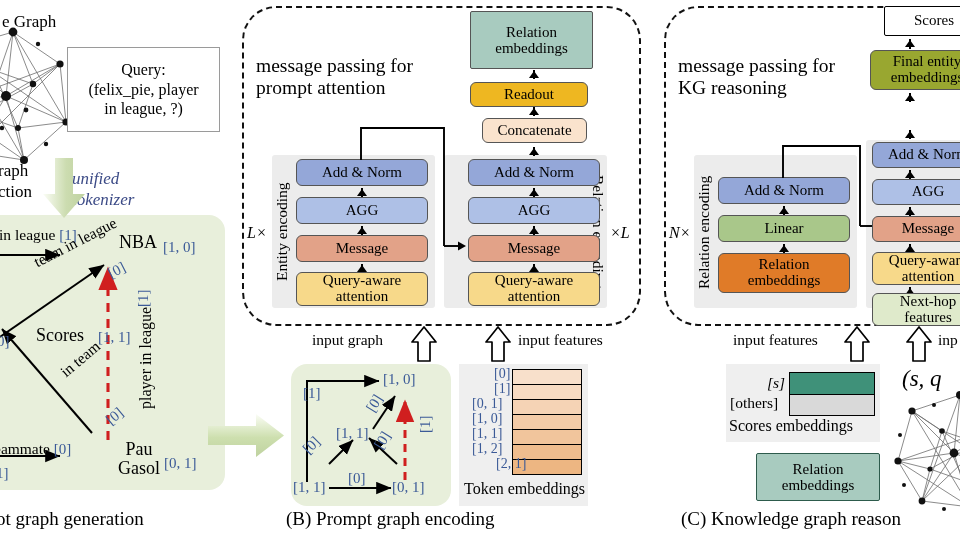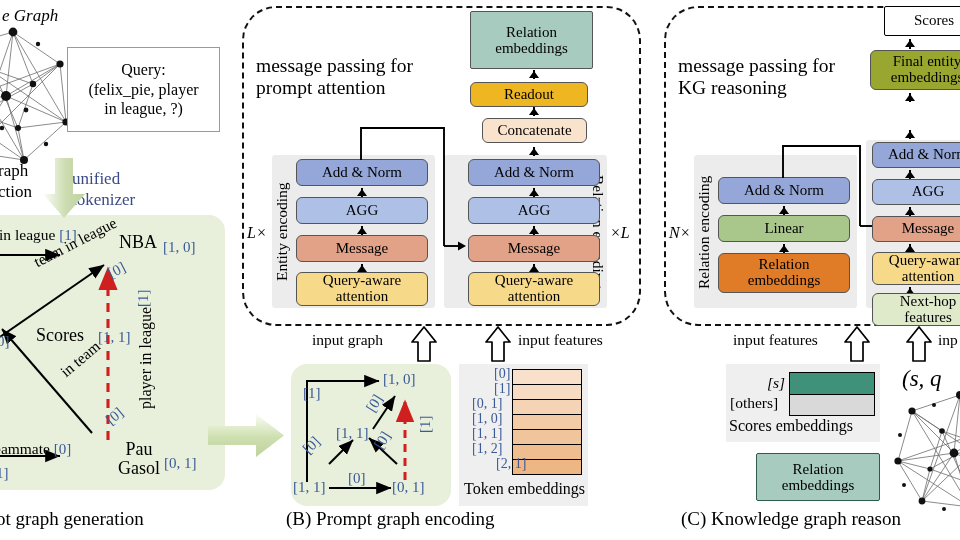--- a/index.html
+++ b/index.html
@@ -35,21 +35,21 @@
   .greenband{background:#e8efdb;border-radius:16px;}
   .lightgray{background:#efefef;}
 
   svg{display:block;overflow:visible;}
 </style>
 </head>
 <body>
 
 <div class="stage">
 
-  <div class="abs title" style="left:2px;top:6px;font-style:italic;">e Graph</div>
+  <div class="abs title" style="left:2px;top:12px;">e Graph</div>
 
   <div class="abs greenband" style="left:-60px;top:215px;width:285px;height:275px;"></div>
 
   <div class="abs" style="left:-62px;top:18px;width:150px;height:155px;">
     <svg width="150" height="155" viewBox="0 0 150 155">
       <g stroke="#6d6d6d" stroke-width="0.8" fill="none">
         <path d="M20 30 L75 14 L122 46 L128 104 L86 142 L34 134 L8 88 Z"></path>
         <path d="M20 30 L86 142 M75 14 L34 134 M122 46 L8 88 M128 104 L20 30 M75 14 L128 104 M8 88 L86 142 M34 134 L122 46"></path>
         <path d="M55 52 L95 66 L80 110 L40 96 Z"></path>
         <path d="M55 52 L80 110 M95 66 L40 96"></path>
@@ -89,21 +89,21 @@
     <span>Query:</span>
     <span>(felix_pie, player</span>
     <span>in league, ?)</span>
   </div>
 
   <div class="abs" style="left:-2px;top:160px;font-size:17px;line-height:1.24;">
     <div>raph</div>
     <div>ction</div>
   </div>
 
-  <div class="abs bluetxt" style="left:72px;top:168px;font-size:17px;line-height:1.24;">
+  <div class="abs bluetxt" style="left:72px;top:168px;font-size:17px;line-height:1.24;font-style:italic;">
     <div>unified</div>
     <div>tokenizer</div>
   </div>
 
   <div class="abs" style="left:42px;top:158px;width:44px;height:62px;">
     <svg width="44" height="62" viewBox="0 0 44 62">
       <defs>
           <linearGradient id="gdn" x1="0" y1="0" x2="1" y2="0">
         <stop offset="0%" stop-color="#fbfdf6"></stop>
             <stop offset="55%" stop-color="#ccdcb0"></stop>

